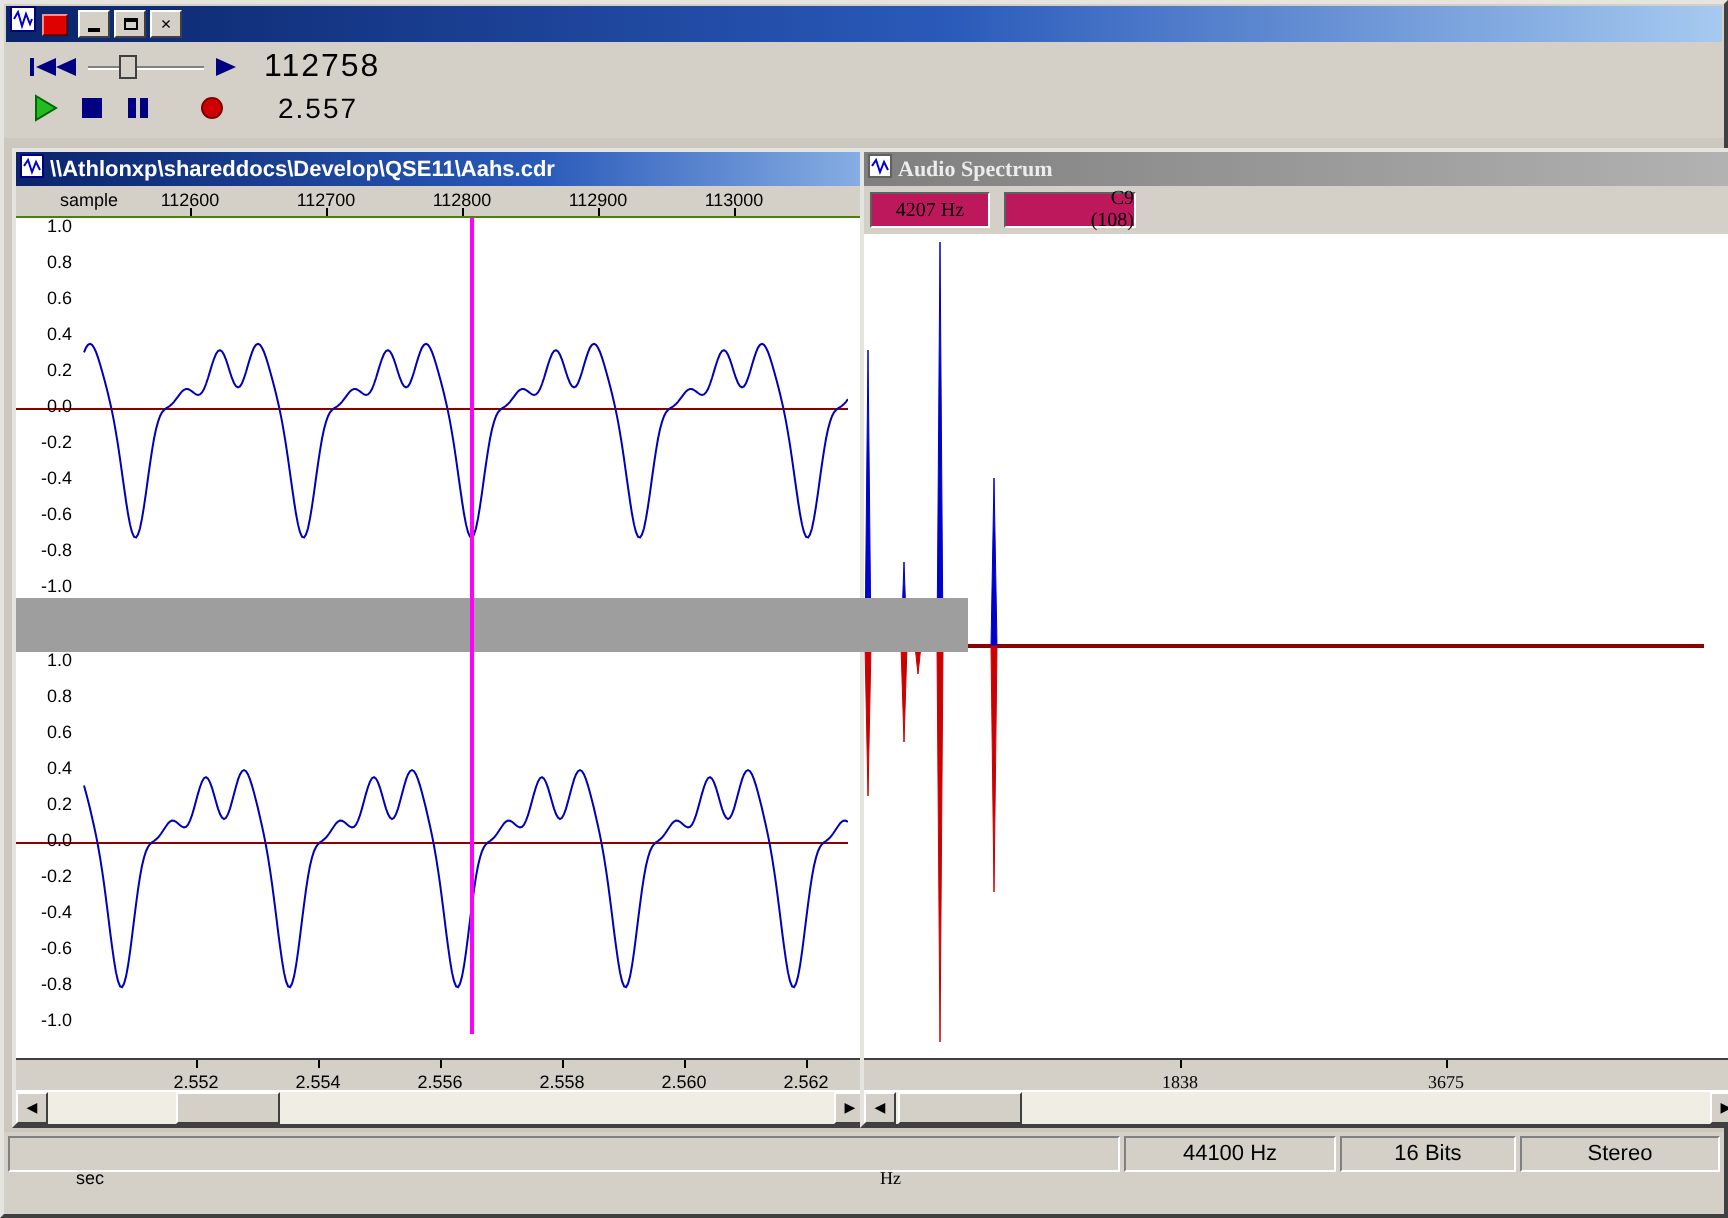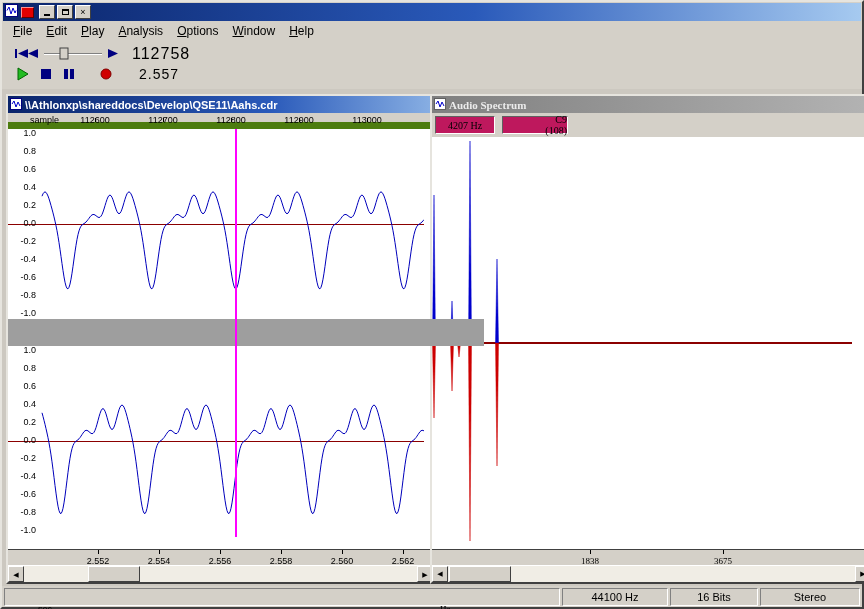--- a/index.html
+++ b/index.html
@@ -43,21 +43,21 @@
            border:2px solid; border-color:#e6e4de #404040 #404040 #e6e4de; }
   .child.left { left:4px; width:480px; }
   .child.right { left:428px; width:494px;font-family:Liberation Serif, serif; }
   .child-titlebar { height:17px; display:flex; align-items:center; gap:3px; padding:0 2px; font-weight:bold; }
   .child-titlebar.active { background:linear-gradient(90deg,#0a246a 0%,#2a5aba 55%,#a6caf0 100%); color:#fff; }
   .child-titlebar.inactive { background:linear-gradient(90deg,#7f7f7f 0%,#b9b9b9 100%); color:#ececec; }
   .child-title { flex:1; white-space:nowrap; overflow:hidden; font-size:11px; }
 
   
   .ruler { position:relative; background:#d4d0c8; font-size:9px; }
-  .ruler-top { height:16px; border-bottom:7px solid #4d7c0f; }
+  .ruler-top { height:16px; border-bottom:1px solid #4d7c0f; }
   .ruler-bottom { height:16px; border-top:1px solid #404040; }
   .ruler-top .ruler-name { position:absolute; top:2px; }
   .ruler-bottom .ruler-name { position:absolute; top:6px;margin-top:48px; }
   .tick-label { position:absolute; transform:translateX(-50%); }
   .ruler-top .tick-label { top:2px; }
   .ruler-bottom .tick-label { top:6px; }
   .tick-mark { position:absolute; width:1px; height:4px; background:#000; }
   .ruler-top .tick-mark { bottom:0; }
   .ruler-bottom .tick-mark { top:0; }
 
@@ -108,29 +108,20 @@
         </button>
       <button class="tb-btn">
           <span class="glyph-max"></span>
         </button>
       <button class="tb-btn">
           <span>×</span>
         </button>
     </span>
   </div>
 
-  <div class="menubar">
-    <span class="menu-item">File</span>
-    <span class="menu-item">Edit</span>
-    <span class="menu-item">Play</span>
-    <span class="menu-item">Analysis</span>
-    <span class="menu-item">Options</span>
-    <span class="menu-item">Window</span>
-    <span class="menu-item">Help</span>
-  </div>
 
   <div class="toolbar">
     <svg class="transport-svg" width="110" height="18" viewBox="0 0 110 18">
       <rect x="3" y="4" width="2" height="9" fill="#000080"></rect>
       <polygon points="16,4 6,8.5 16,13" fill="#000080"></polygon>
       <polygon points="26,4 16,8.5 26,13" fill="#000080"></polygon>
       <rect x="32" y="8" width="58" height="1" fill="#808080"></rect>
       <rect x="32" y="9" width="58" height="1" fill="#ffffff"></rect>
       <rect x="48" y="3" width="8" height="11" fill="#d4d0c8" stroke="#404040"></rect>
       <polygon points="96,4 106,8.5 96,13" fill="#000080"></polygon>

